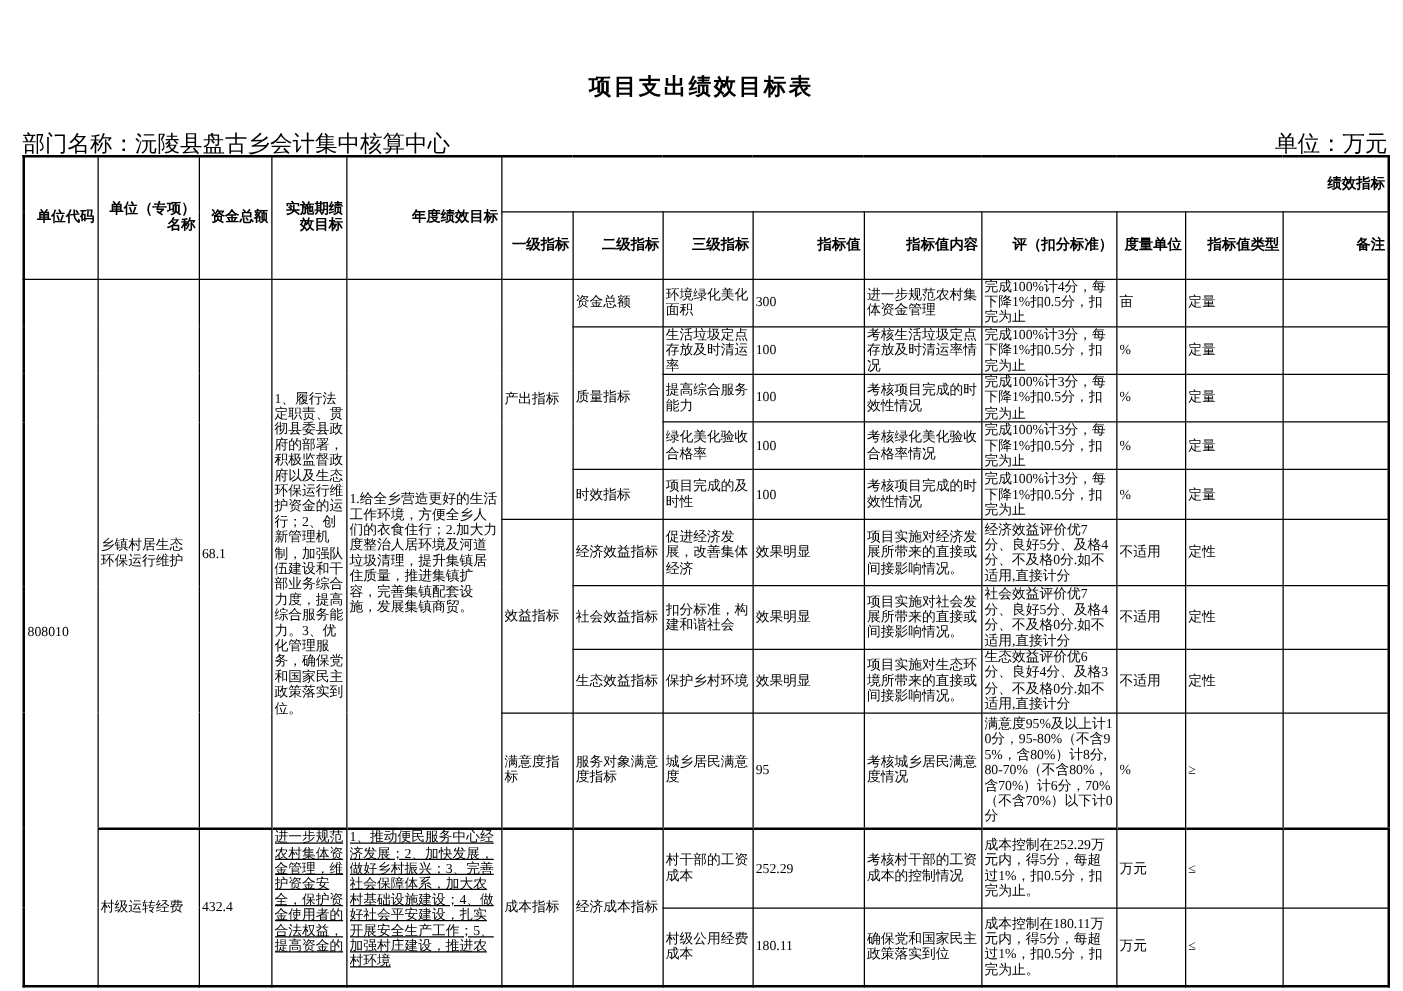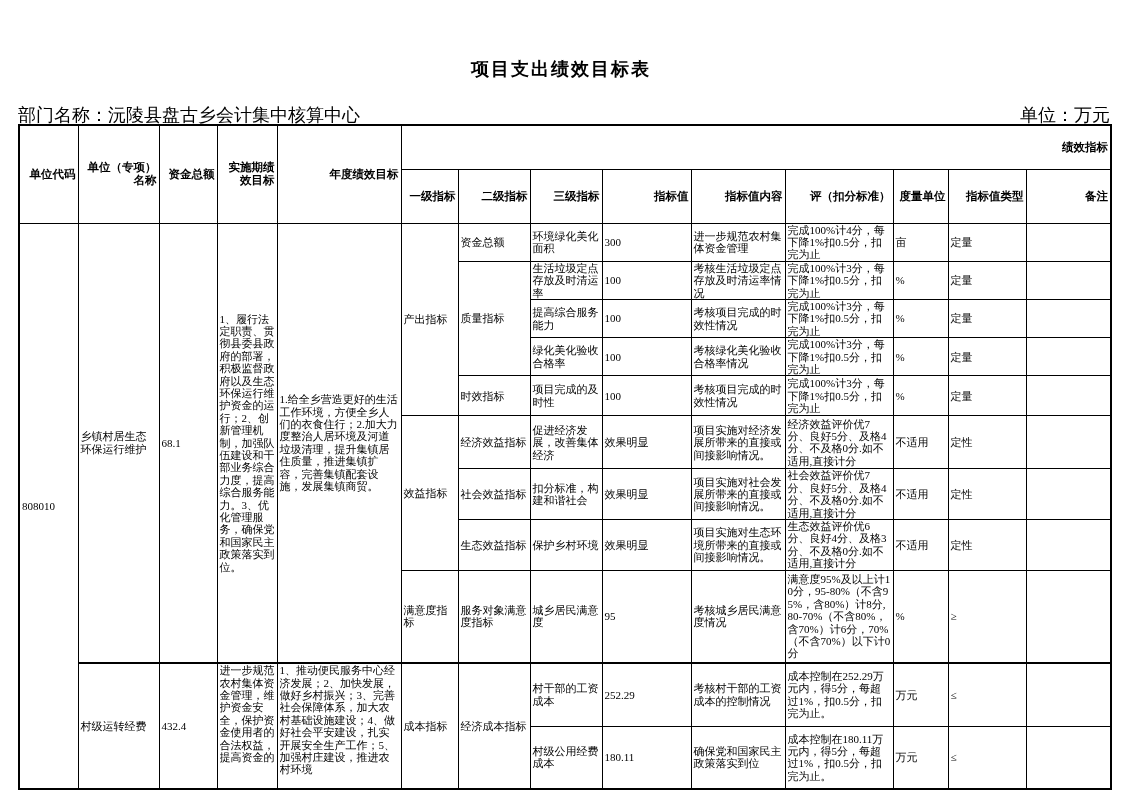--- a/index.html
+++ b/index.html
@@ -27,21 +27,21 @@
     padding:0 2px; vertical-align:middle;
     text-align:left; word-break:break-all; overflow:hidden;
   }
   .perf th { font-weight:bold; text-align:right; font-size:11.5px; line-height:13px; }
   td.num { text-align:left; }
   tr.hr1 { height:44px; } tr.hr2 { height:54px;margin-top:12px; }
   tr.r36 { height:36px; } tr.r38 { height:38px; } tr.r40 { height:40px; }
   tr.r53 { height:53px; } tr.r50 { height:50px; } tr.r93 { height:93px; }
   tr.r52 { height:52px; }
   tr.group2 > td { border-top:2px solid #000; }
-  .clip { height:124px; overflow:hidden; }
+  .clip { height:124px; overflow:hidden;text-decoration:underline; }
 </style>
 </head>
 <body>
 
 <div class="title">项目支出绩效目标表</div>
 
 <div class="meta">
   <div><span>部门名称：</span><span>沅陵县盘古乡会计集中核算中心</span></div>
   <div>单位：万元</div>
 </div>

